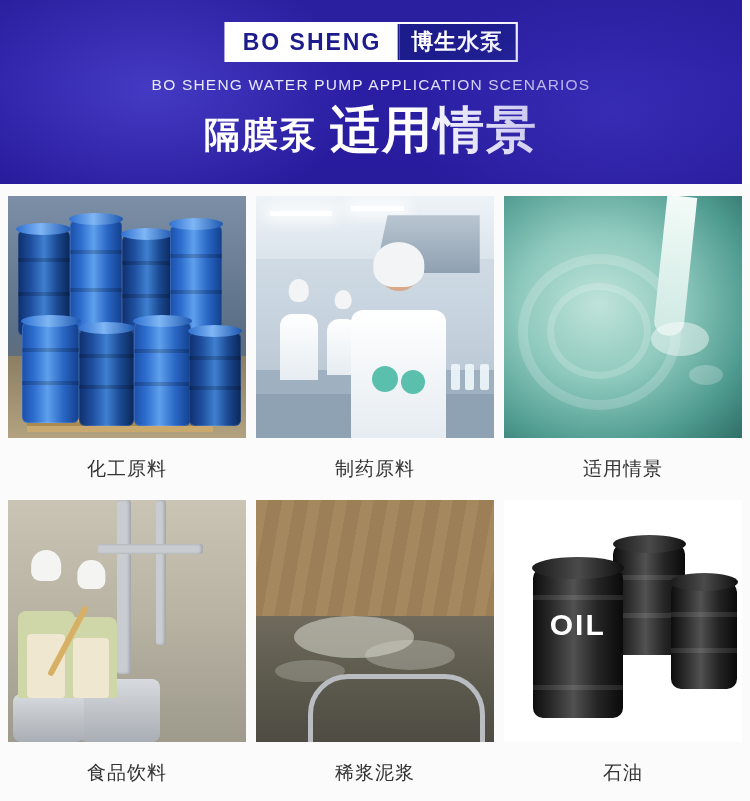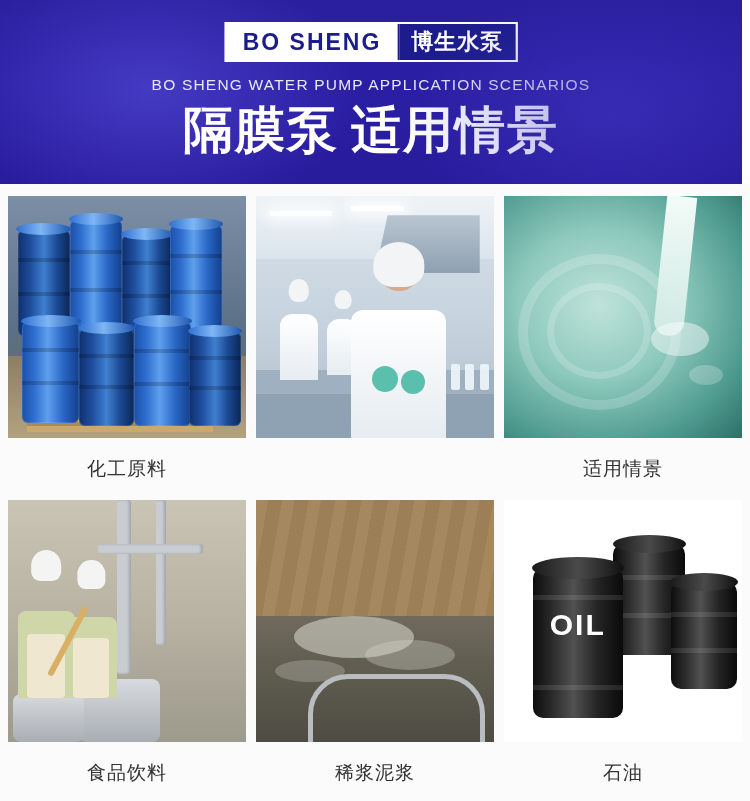--- a/index.html
+++ b/index.html
@@ -53,21 +53,21 @@
     font-size:15.5px;letter-spacing:1.2px;
     font-family:"Liberation Sans","DejaVu Sans",sans-serif;
   }
   .header-main{
     position:absolute;top:100px;left:0;width:100%;
     text-align:center;color:#ffffff;
     font-size:46px;font-weight:bold;letter-spacing:2px;
     line-height:60px;
     white-space:nowrap;
   }
-  .header-main .m1{font-size:50px;}
+  .header-main .m1{font-size:36px;}
   .header-main .m2{font-size:50px;margin-left:12px;}
 
   
   .grid{
     position:relative;
     width:750px;
     padding:12px 8px 10px 8px;
     box-sizing:border-box;
     background:#fbfbfb;
     display:grid;
@@ -230,20 +230,21 @@
           <div class="coat"></div>
             <div class="head"></div>
             <div class="cap"></div>
           <div class="glove" style="left:22%;top:62%;width:26px;height:26px;"></div>
           <div class="glove" style="left:52%;top:64%;width:24px;height:24px;"></div>
         </div>
         <div class="vial" style="left:82%;"></div>
         <div class="vial" style="left:88%;"></div>
         <div class="vial" style="left:94%;"></div>
       </div>
+      <div class="caption">制药原料</div>
     </div>
 
     <div class="cell">
       <div class="thumb sc-paint">
         <div class="swirl" style="left:6%;top:24%;width:60%;height:56%;"></div>
         <div class="swirl" style="left:18%;top:36%;width:38%;height:34%;border-width:7px;"></div>
         <div class="pour"></div>
         <div class="splash" style="right:14%;top:52%;width:58px;height:34px;"></div>
         <div class="splash" style="right:8%;top:70%;width:34px;height:20px;opacity:.5;"></div>
       </div>

